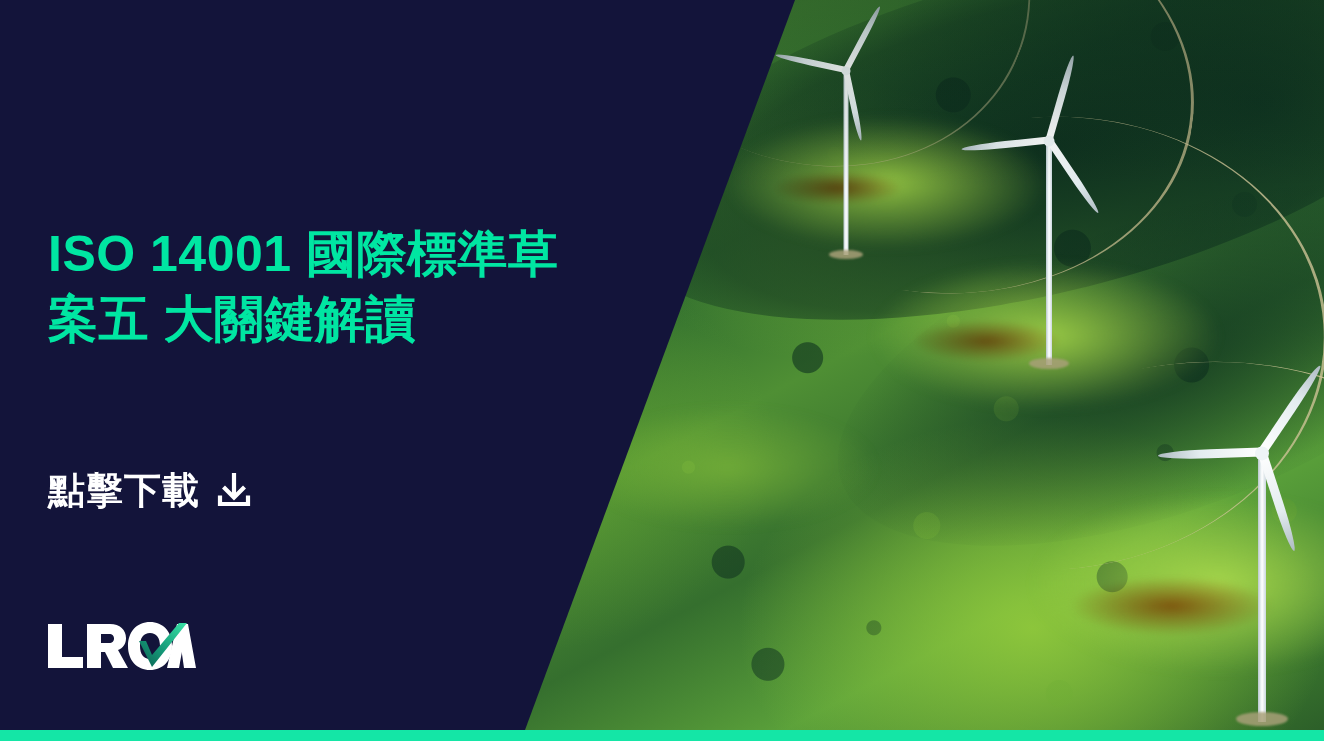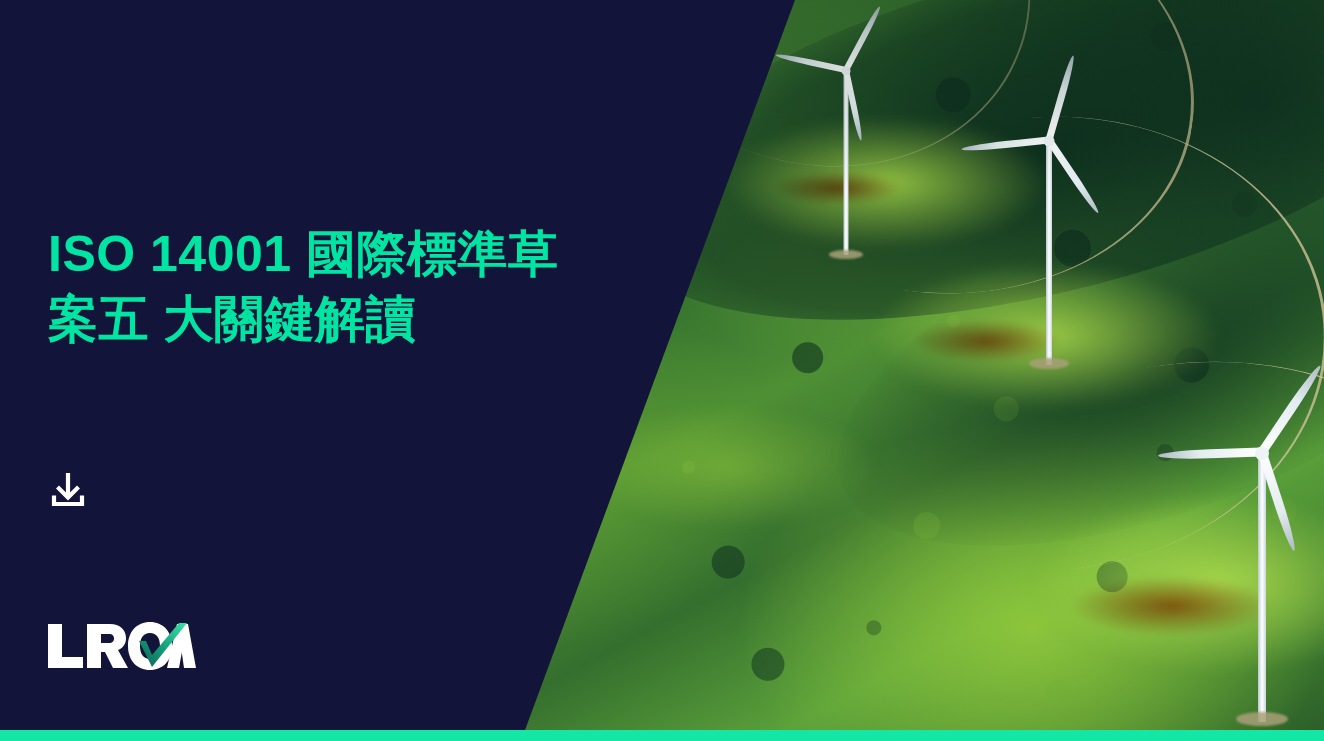--- a/index.html
+++ b/index.html
@@ -377,20 +377,21 @@
 
     <div class="photo-haze"></div>
   </div>
 
   <div class="panel">
 
     <h1 class="headline">ISO 14001 國際標準草
 案五 大關鍵解讀</h1>
 
     <div class="cta">
+      <span class="cta-label">點擊下載</span>
       <svg class="download-icon" viewBox="0 0 40 40" aria-hidden="true">
         <path d="M20 3 L20 26" stroke="#ffffff" stroke-width="4.2" stroke-linecap="butt" fill="none"></path>
         <path d="M9.5 17 L20 27.6 L30.5 17" stroke="#ffffff" stroke-width="4.2" fill="none" stroke-linejoin="miter" stroke-linecap="butt"></path>
         <path d="M6 25.5 L6 34 L34 34 L34 25.5" stroke="#ffffff" stroke-width="4.2" fill="none" stroke-linejoin="miter" stroke-linecap="butt"></path>
       </svg>
     </div>
 
     <div class="logo">
       <svg viewBox="0 0 150 62" aria-hidden="true">
         <defs>

